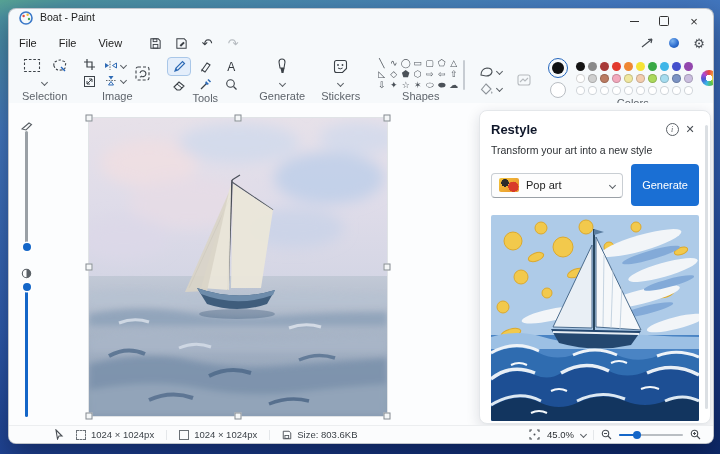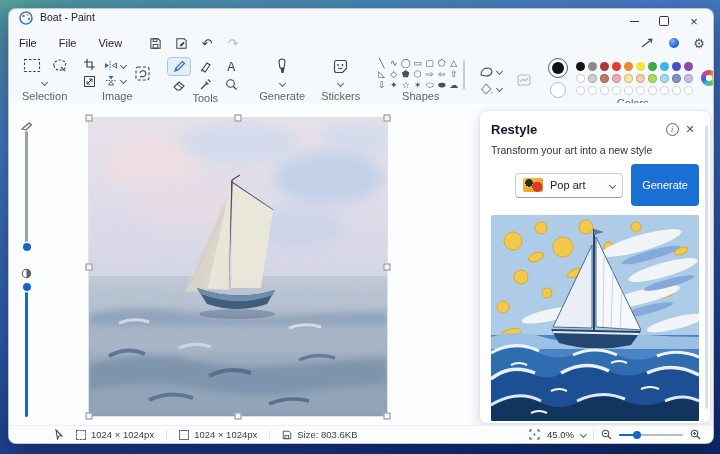--- a/index.html
+++ b/index.html
@@ -75,21 +75,21 @@
 
   
   .panel{position:absolute;left:470px;top:7px;width:232px;height:314px;background:#fff;border:1px solid #e4e7ea;
     border-radius:8px;box-shadow:0 4px 14px rgba(20,30,50,.14);padding:10px 11px;box-sizing:border-box;}
   .panel-scrollbar{position:absolute;right:2px;top:14px;bottom:14px;width:3px;background:#dbdfe3;border-radius:2px;}
   .phead{display:flex;align-items:center;}
   .ptitle{font-size:13px;font-weight:700;color:#0f172a;flex:1;}
   .pico{width:18px;height:16px;display:flex;align-items:center;justify-content:center;color:#4a4f55;font-size:11px;}
   .info-circ{width:11px;height:11px;border:1px solid #5a6066;border-radius:50%;font-size:8px;display:flex;align-items:center;justify-content:center;color:#5a6066;font-style:italic;font-family:"Liberation Serif",serif;}
   .psub{font-size:10.5px;color:#2c3034;margin:7px 0 8px 0;}
-  .pcontrols{display:flex;gap:8px;align-items:center;margin-left:24px;}
+  .pcontrols{display:flex;gap:8px;align-items:center;}
   .dropdown{flex:1;height:25px;border:1px solid #c9ced3;border-bottom-color:#9aa0a6;border-radius:4px;background:#fdfdfd;
     display:flex;align-items:center;padding:0 7px;gap:7px;box-sizing:border-box;}
   .dthumb{width:20px;height:14px;border-radius:2px;flex:none;
     background:radial-gradient(circle at 30% 35%,#2b2b2b 0 22%,transparent 23%),
     radial-gradient(circle at 72% 62%,#d83b2a 0 30%,transparent 31%),
     linear-gradient(135deg,#f4c53a,#e8902c);}
   .dlabel{font-size:11px;color:#222;flex:1;}
   .gen-btn{height:42px;background:#1a6fd4;color:#fff;font-size:11px;border:none;border-radius:4px;padding:0 11px;display:flex;align-items:center;}
   .preview{margin-top:9px;width:208px;height:206px;border-radius:2px;overflow:hidden;position:relative;}
   .preview svg{display:block;}

